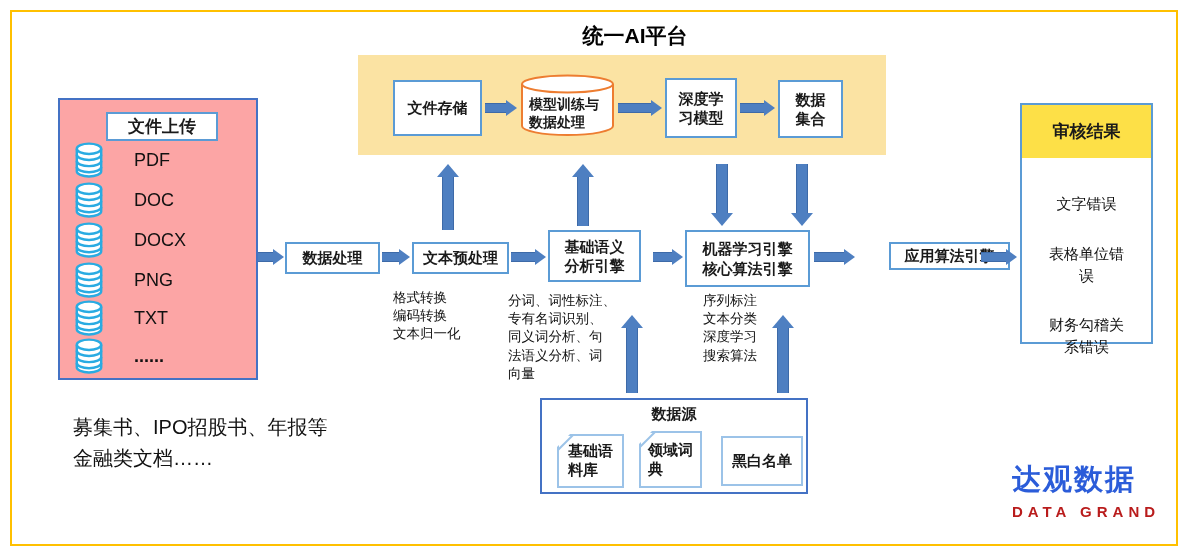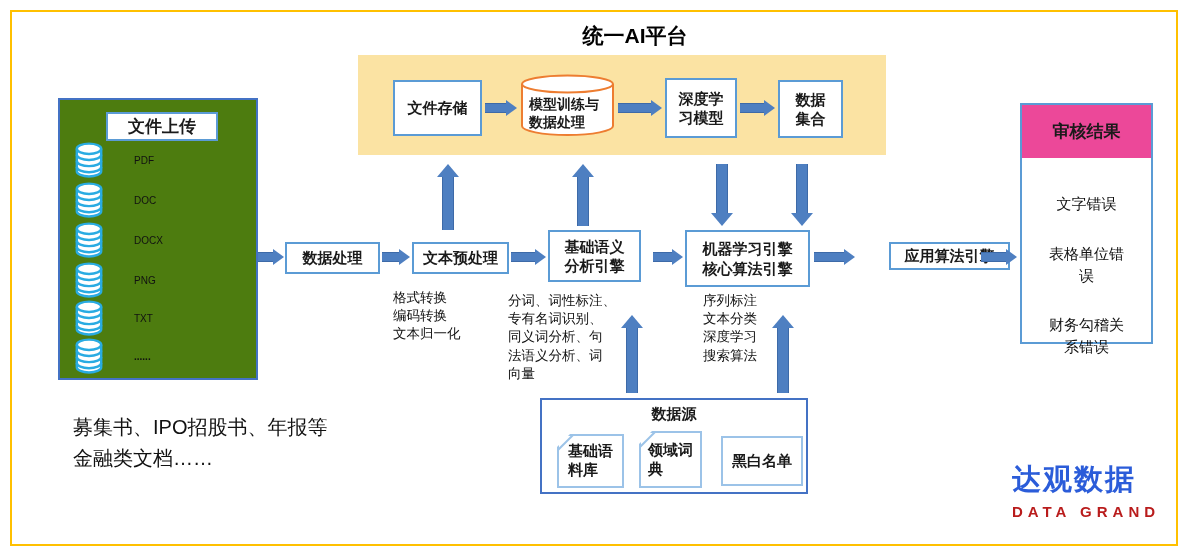--- a/index.html
+++ b/index.html
@@ -37,30 +37,30 @@
   .ar { position:absolute; display:flex; align-items:center; height:16px; }
   .ar .shaft { flex:1; height:8px; background:#4E7FC1; border-top:1px solid #3D6AA8; border-bottom:1px solid #3D6AA8; }
   .ar .head { width:0; height:0; border-top:8px solid transparent; border-bottom:8px solid transparent; border-left:11px solid #4E7FC1; }
   .av { position:absolute; display:flex; flex-direction:column; align-items:center; width:22px; }
   .av .shaft { width:10px; background:#4E7FC1; border-left:1px solid #3D6AA8; border-right:1px solid #3D6AA8; flex:1; }
   .av .head-up { width:0; height:0; border-left:11px solid transparent; border-right:11px solid transparent; border-bottom:13px solid #4E7FC1; }
   .av .head-down { width:0; height:0; border-left:11px solid transparent; border-right:11px solid transparent; border-top:13px solid #4E7FC1; }
   
   .upload {
     position:absolute; left:58px; top:98px; width:200px; height:282px;
-    background:#4d7c0f; border:2px solid #4472C4; box-sizing:border-box;
+    background:#fca5a5; border:2px solid #4472C4; box-sizing:border-box;
   }
   .upload-title {
     position:absolute; left:46px; top:12px; width:112px; height:29px;
     border:2px solid #5B9BD5; display:flex; align-items:center; justify-content:center;
     font-weight:bold; font-size:17px; box-sizing:border-box; background:#fff;
   }
   .u-row { position:absolute; left:14px; display:flex; align-items:center; height:40px; }
   .u-row .db { width:30px; height:38px; flex:0 0 auto; display:block; }
-  .u-row .u-label { margin-left:30px; font-size:10px; color:#111; }
+  .u-row .u-label { margin-left:30px; font-size:18px; color:#111; }
   
   .note {
     position:absolute; font-size:13.5px; line-height:1.35; color:#111;
     text-align:left; font-weight:normal;
   }
   
   .ds {
     position:absolute; left:540px; top:398px; width:268px; height:96px;
     border:2px solid #4472C4; background:#fff; box-sizing:border-box;
   }
@@ -74,21 +74,21 @@
   .card.folded::before {
     content:""; position:absolute; left:-4px; top:5px; width:22px; height:2px;
     background:#9CC3E8; transform:rotate(-45deg);
   }
   
   .results {
     position:absolute; left:1020px; top:103px; width:133px; height:241px;
     border:2px solid #5B9BD5; background:#fff; box-sizing:border-box;
   }
   .results-header {
-    position:absolute; left:0; top:0; width:100%; height:53px; background:#ec4899;
+    position:absolute; left:0; top:0; width:100%; height:53px; background:#fde047;
     display:flex; align-items:center; justify-content:center; font-weight:bold; font-size:17px;
   }
   .results-items { position:absolute; left:0; top:88px; width:100%; display:flex; flex-direction:column; gap:28px; }
   .r-item { width:86px; margin:0 auto; text-align:center; font-size:15px; line-height:1.45; color:#111; }
   
   .caption { position:absolute; left:73px; top:412px; font-size:20px; line-height:1.55; color:#111; }
   .logo { position:absolute; left:1012px; top:460px; width:150px; text-align:left; }
   .logo-cn { font-size:29px; font-weight:bold; color:#2B5CD9; letter-spacing:2px; }
   .logo-en { font-size:15px; font-weight:bold; color:#b91c1c; letter-spacing:5px; margin-top:3px; }
 </style>

